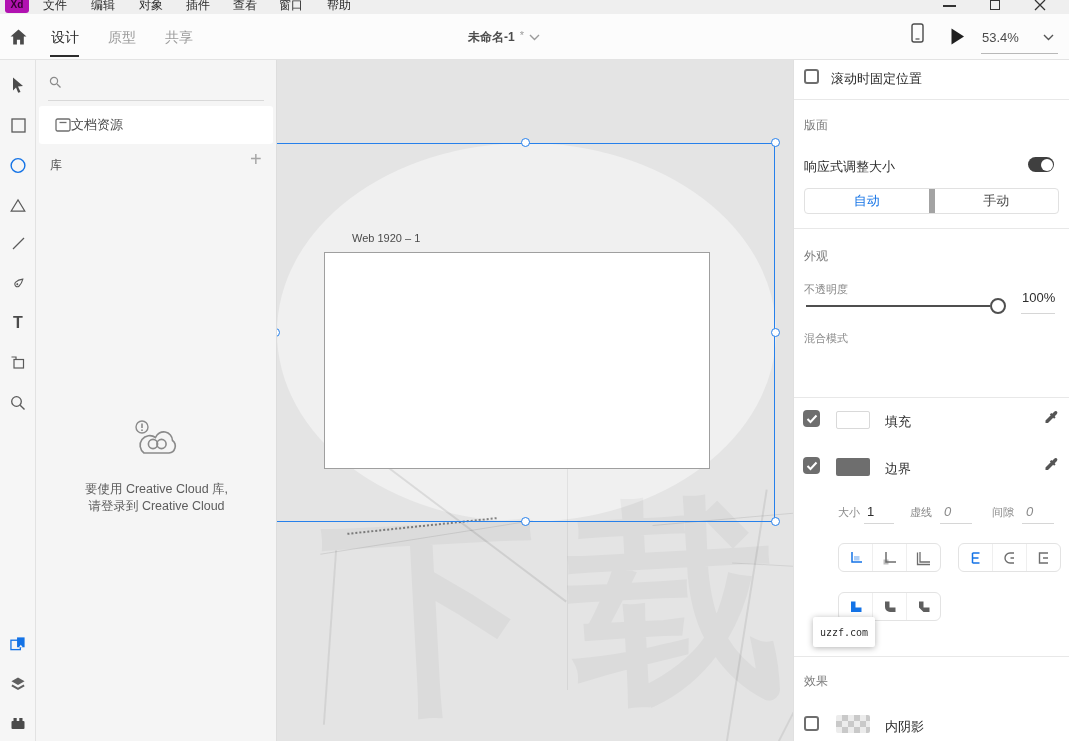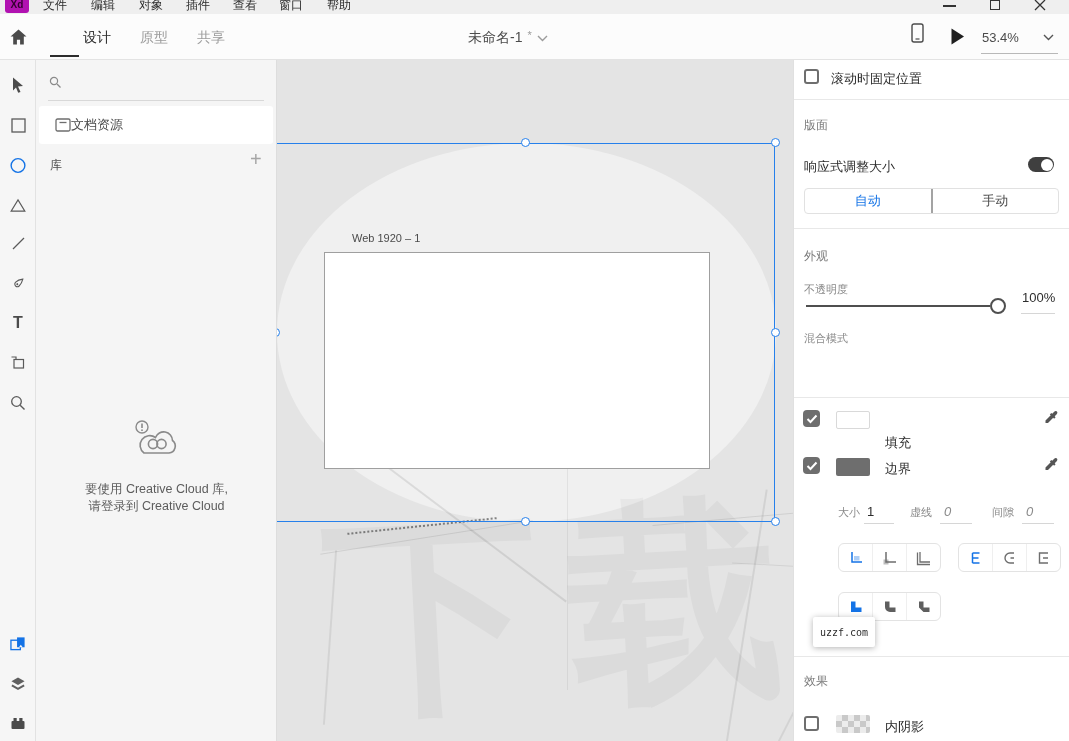--- a/index.html
+++ b/index.html
@@ -7,25 +7,25 @@
          font-family:"Liberation Sans",sans-serif;background:#fff;-webkit-font-smoothing:antialiased;}
   .abs{position:absolute;}
   
   .menubar{position:absolute;left:0;top:0;width:1069px;height:14px;background:#efefef;overflow:hidden;}
   .menubar .mi{position:absolute;top:-3px;font-size:12px;line-height:16px;color:#2d2d2d;cursor:default;}
   .xdlogo{position:absolute;left:5px;top:-4px;width:24px;height:17px;background:#b112b1;border-radius:3px;
           color:#33002f;font-weight:bold;font-size:10px;display:flex;align-items:center;justify-content:center;}
   .winbtn{position:absolute;top:0;}
   
   .toolbar{position:absolute;left:0;top:14px;width:1069px;height:46px;background:#fcfcfc;border-bottom:1px solid #e3e3e3;box-sizing:border-box;}
-  .tab{position:absolute;top:15px;font-size:14px;color:#9b9b9b;cursor:pointer;margin-left:32px;}
+  .tab{position:absolute;top:15px;font-size:14px;color:#9b9b9b;cursor:pointer;}
   .tab.active{color:#2d2d2d;}
   .tab-underline{position:absolute;left:50px;top:41px;width:29px;height:2px;background:#2d2d2d;}
   .doc-title{position:absolute;left:468px;top:15px;display:flex;align-items:center;gap:5px;}
-  .doc-title .t{font-size:14px;color:#4b4b4b;}
+  .doc-title .t{font-size:12px;color:#4b4b4b;font-weight:bold;}
   .doc-title .star{font-size:11px;color:#9b9b9b;position:relative;top:-3px;}
   .zoomlvl{position:absolute;left:982px;top:16px;font-size:13px;color:#4b4b4b;}
   .zoom-underline{position:absolute;left:981px;top:39px;width:77px;height:1px;background:#b8b8b8;}
   
   .tools{position:absolute;left:0;top:60px;width:36px;height:681px;background:#f6f6f6;border-right:1px solid #e2e2e2;box-sizing:border-box;}
   .tool{position:absolute;left:10px;width:16px;height:16px;display:flex;align-items:center;justify-content:center;cursor:pointer;}
   
   .assets{position:absolute;left:36px;top:60px;width:241px;height:681px;background:#f5f5f5;border-right:1px solid #dddddd;box-sizing:border-box;}
   .search-input{position:absolute;left:30px;top:14px;width:190px;border:none;background:transparent;outline:none;
                 font-size:13px;color:#555;font-family:"Liberation Sans",sans-serif;}
@@ -53,21 +53,21 @@
   .seclabel{position:absolute;left:10px;font-size:12px;color:#7a7a7a;}
   .plabel{position:absolute;font-size:13px;color:#2d2d2d;}
   .glabel{position:absolute;font-size:11px;color:#8a8a8a;}
   .checkbox{position:absolute;width:15px;height:15px;border:2px solid #6e6e6e;border-radius:3px;box-sizing:border-box;background:#fff;cursor:pointer;}
   .checkbox.checked{background:#6e6e6e;display:flex;align-items:center;justify-content:center;width:17px;height:17px;border:none;border-radius:4px;}
   .toggle{position:absolute;width:26px;height:15px;background:#3f3f3f;border-radius:8px;cursor:pointer;}
   .toggle .knob{position:absolute;right:1.5px;top:1.5px;width:12px;height:12px;border-radius:50%;background:#fff;}
   .segmented{position:absolute;left:10px;width:255px;height:26px;border:1px solid #e1e1e1;border-radius:4px;background:#fff;
              display:flex;box-sizing:border-box;overflow:hidden;}
   .segmented .seg{flex:1;display:flex;align-items:center;justify-content:center;font-size:13px;cursor:pointer;}
-  .segmented .seg + .seg{border-left:2px solid #a3a3a3;}
+  .segmented .seg + .seg{border-left:6px solid #a3a3a3;}
   .slider-track{position:absolute;height:2px;background:#4f4f4f;}
   .slider-knob{position:absolute;width:16px;height:16px;border-radius:50%;background:#fff;border:2px solid #4f4f4f;box-sizing:border-box;cursor:pointer;}
   .u-line{position:absolute;height:1px;background:#d6d6d6;}
   .dropdown{position:absolute;left:10px;width:255px;height:29px;border:1px solid #d4d4d4;border-radius:6px;background:#fff;
             display:flex;align-items:center;box-sizing:border-box;cursor:pointer;}
   .dropdown .val{font-size:13px;color:#2d2d2d;margin-left:24px;}
   .swatch{position:absolute;width:34px;height:18px;border-radius:2px;box-sizing:border-box;cursor:pointer;}
   .checker{background-image:
       linear-gradient(45deg,#c9c9c9 25%,transparent 25%,transparent 75%,#c9c9c9 75%),
       linear-gradient(45deg,#c9c9c9 25%,#ececec 25%,#ececec 75%,#c9c9c9 75%);
@@ -291,21 +291,21 @@
     <span class="glabel" style="left:10px;top:271px">混合模式</span>
 
     <div class="divider" style="top:337px"></div>
 
     <div class="checkbox checked" style="left:9px;top:350px">
       <svg width="12" height="10" viewBox="0 0 12 10">
           <path d="M1.5 5 L4.5 8 L10.5 1.5" stroke="#fff" stroke-width="2" fill="none"></path>
         </svg>
       </div>
     <div class="swatch" style="left:42px;top:351px;background:#ffffff;border:1px solid #d9d9d9"></div>
-    <span class="plabel" style="left:91px;top:374px">填充</span>
+    <span class="plabel" style="left:91px;top:353px">填充</span>
     <svg class="abs" style="left:249px;top:350px" width="16" height="16" viewBox="0 0 16 16">
       <path d="M14.2 1.8 a2.1 2.1 0 0 0 -3 0 L9.2 3.8 l-0.9-0.9 -1.5 1.5 0.9 0.9 -5.2 5.2 V13 h2.5 l5.2-5.2 0.9 0.9 1.5-1.5 -0.9-0.9 2-2 a2.1 2.1 0 0 0 0-3 z" fill="#555"></path>
       </svg>
 
     <div class="checkbox checked" style="left:9px;top:397px">
       <svg width="12" height="10" viewBox="0 0 12 10">
           <path d="M1.5 5 L4.5 8 L10.5 1.5" stroke="#fff" stroke-width="2" fill="none"></path>
         </svg>
       </div>
     <div class="swatch" style="left:42px;top:398px;background:#6e6e6e"></div>

